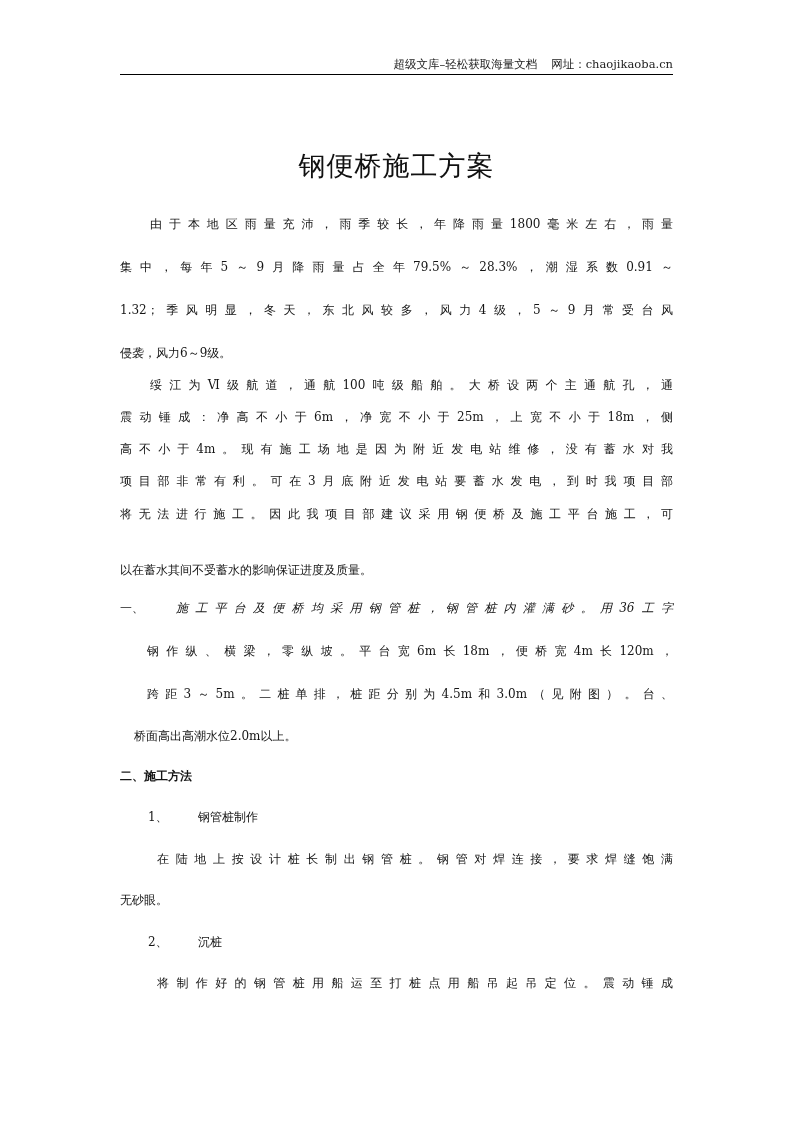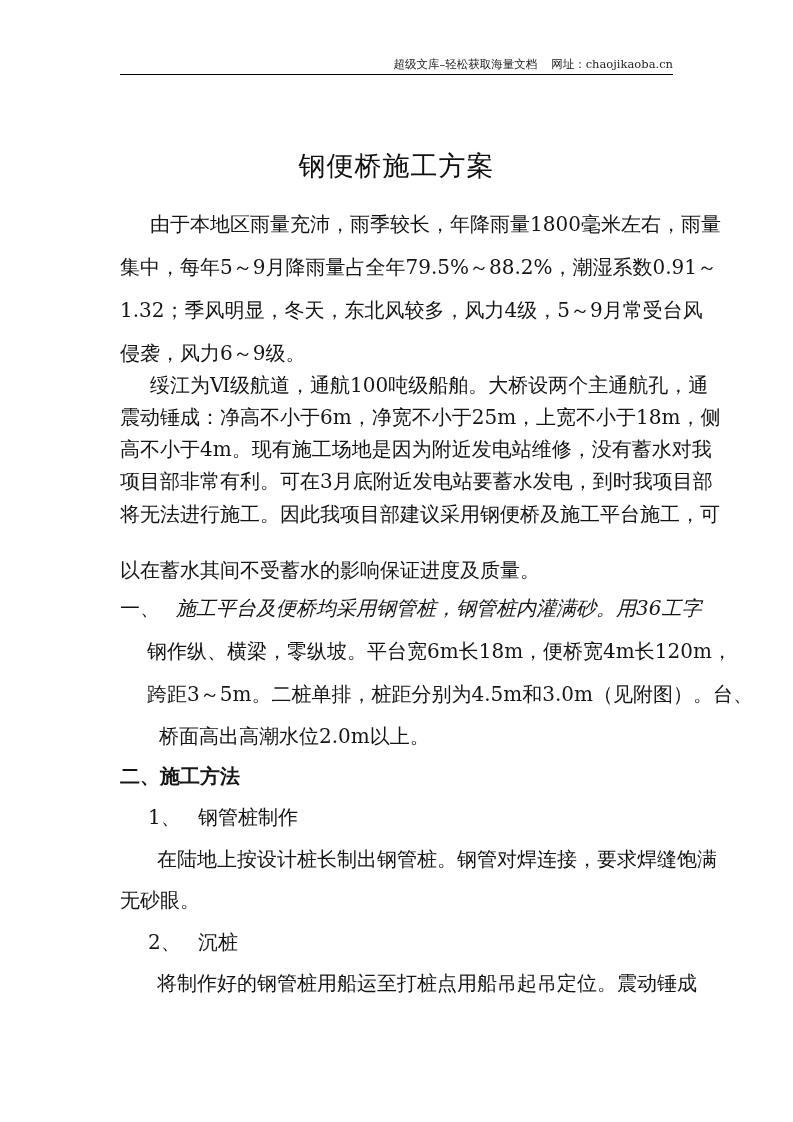--- a/index.html
+++ b/index.html
@@ -14,51 +14,51 @@
       font-size: 11.5px; text-align: right; line-height: 16px; color: #222;
     }
     .page-header .sep { display: inline-block; width: 14px; }
     .doc-title {
       position: absolute; left: 0; width: 793px; top: 148px;
       text-align: center; font-size: 27px; line-height: 36px; color: #111;
       letter-spacing: 1px;
     }
     .line {
       position: absolute; white-space: nowrap;
-      font-size: 20px; line-height: 24px; color: #151515;
+      font-size: 12px; line-height: 24px; color: #151515;
     }
     .justify { width: 553px; text-align: justify; text-align-last: justify; }
     .bold { font-weight: bold; }
   </style>
 </head>
 <body>
 
 <div class="page-header">
   <span>超级文库–轻松获取海量文档</span><span class="sep"></span><span>网址：chaojikaoba.cn</span>
 </div>
 
 <div class="doc-title">钢便桥施工方案</div>
 
 <div class="line justify" style="left:150px; width:523px; top:212px;">由于本地区雨量充沛，雨季较长，年降雨量1800毫米左右，雨量</div>
-<div class="line justify" style="left:120px; top:255px;">集中，每年5～9月降雨量占全年79.5%～88.2%，潮湿系数0.91～</div>
+<div class="line justify" style="left:120px; top:255px;">集中，每年5～9月降雨量占全年79.5%～28.3%，潮湿系数0.91～</div>
 <div class="line justify" style="left:120px; top:298px;">1.32；季风明显，冬天，东北风较多，风力4级，5～9月常受台风</div>
 <div class="line" style="left:120px; top:341px;">侵袭，风力6～9级。</div>
 
 <div class="line justify" style="left:150px; width:523px; top:373px;">绥江为Ⅵ级航道，通航100吨级船舶。大桥设两个主通航孔，通</div>
 <div class="line justify" style="left:120px; top:405px;">震动锤成：净高不小于6m，净宽不小于25m，上宽不小于18m，侧</div>
 <div class="line justify" style="left:120px; top:437px;">高不小于4m。现有施工场地是因为附近发电站维修，没有蓄水对我</div>
 <div class="line justify" style="left:120px; top:469px;">项目部非常有利。可在3月底附近发电站要蓄水发电，到时我项目部</div>
 <div class="line justify" style="left:120px; top:502px;">将无法进行施工。因此我项目部建议采用钢便桥及施工平台施工，可</div>
 <div class="line" style="left:120px; top:534px;margin-top:24px;">以在蓄水其间不受蓄水的影响保证进度及质量。</div>
 
 <div class="line" style="left:120px; top:596px;">一、</div>
 <div class="line justify" style="left:176px; width:497px; top:596px;font-style:italic;">施工平台及便桥均采用钢管桩，钢管桩内灌满砂。用36工字</div>
 <div class="line justify" style="left:147px; width:526px; top:639px;">钢作纵、横梁，零纵坡。平台宽6m长18m，便桥宽4m长120m，</div>
 <div class="line justify" style="left:147px; width:526px; top:682px;">跨距3～5m。二桩单排，桩距分别为4.5m和3.0m（见附图）。台、</div>
-<div class="line" style="left:159px; top:724px;">桥面高出高潮水位2.0m以上。</div>
+<div class="line" style="left:134px; top:724px;">桥面高出高潮水位2.0m以上。</div>
 
 <div class="line bold" style="left:120px; top:764px;">二、施工方法</div>
 
 <div class="line" style="left:148px; top:805px;">1、</div>
 <div class="line" style="left:198px; top:805px;">钢管桩制作</div>
 <div class="line justify" style="left:157px; width:516px; top:847px;">在陆地上按设计桩长制出钢管桩。钢管对焊连接，要求焊缝饱满</div>
 <div class="line" style="left:120px; top:888px;">无砂眼。</div>
 
 <div class="line" style="left:148px; top:930px;">2、</div>
 <div class="line" style="left:198px; top:930px;">沉桩</div>

